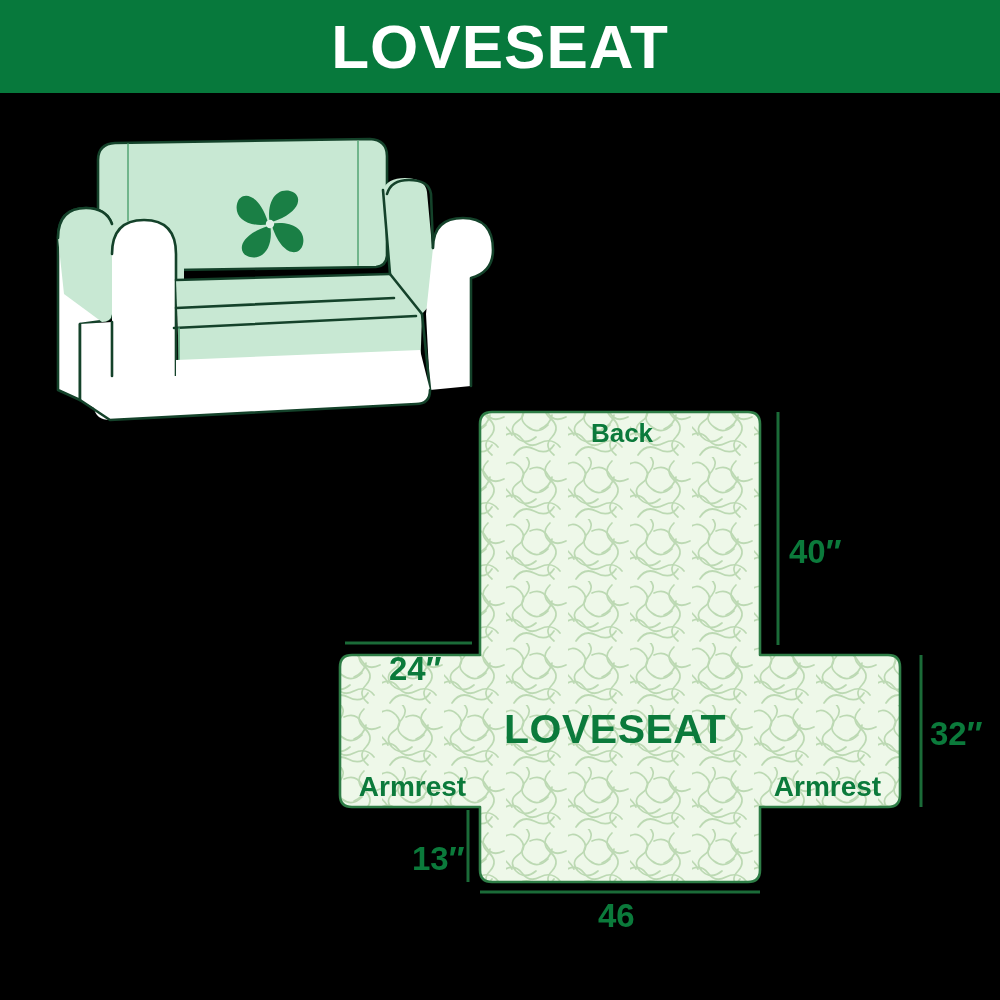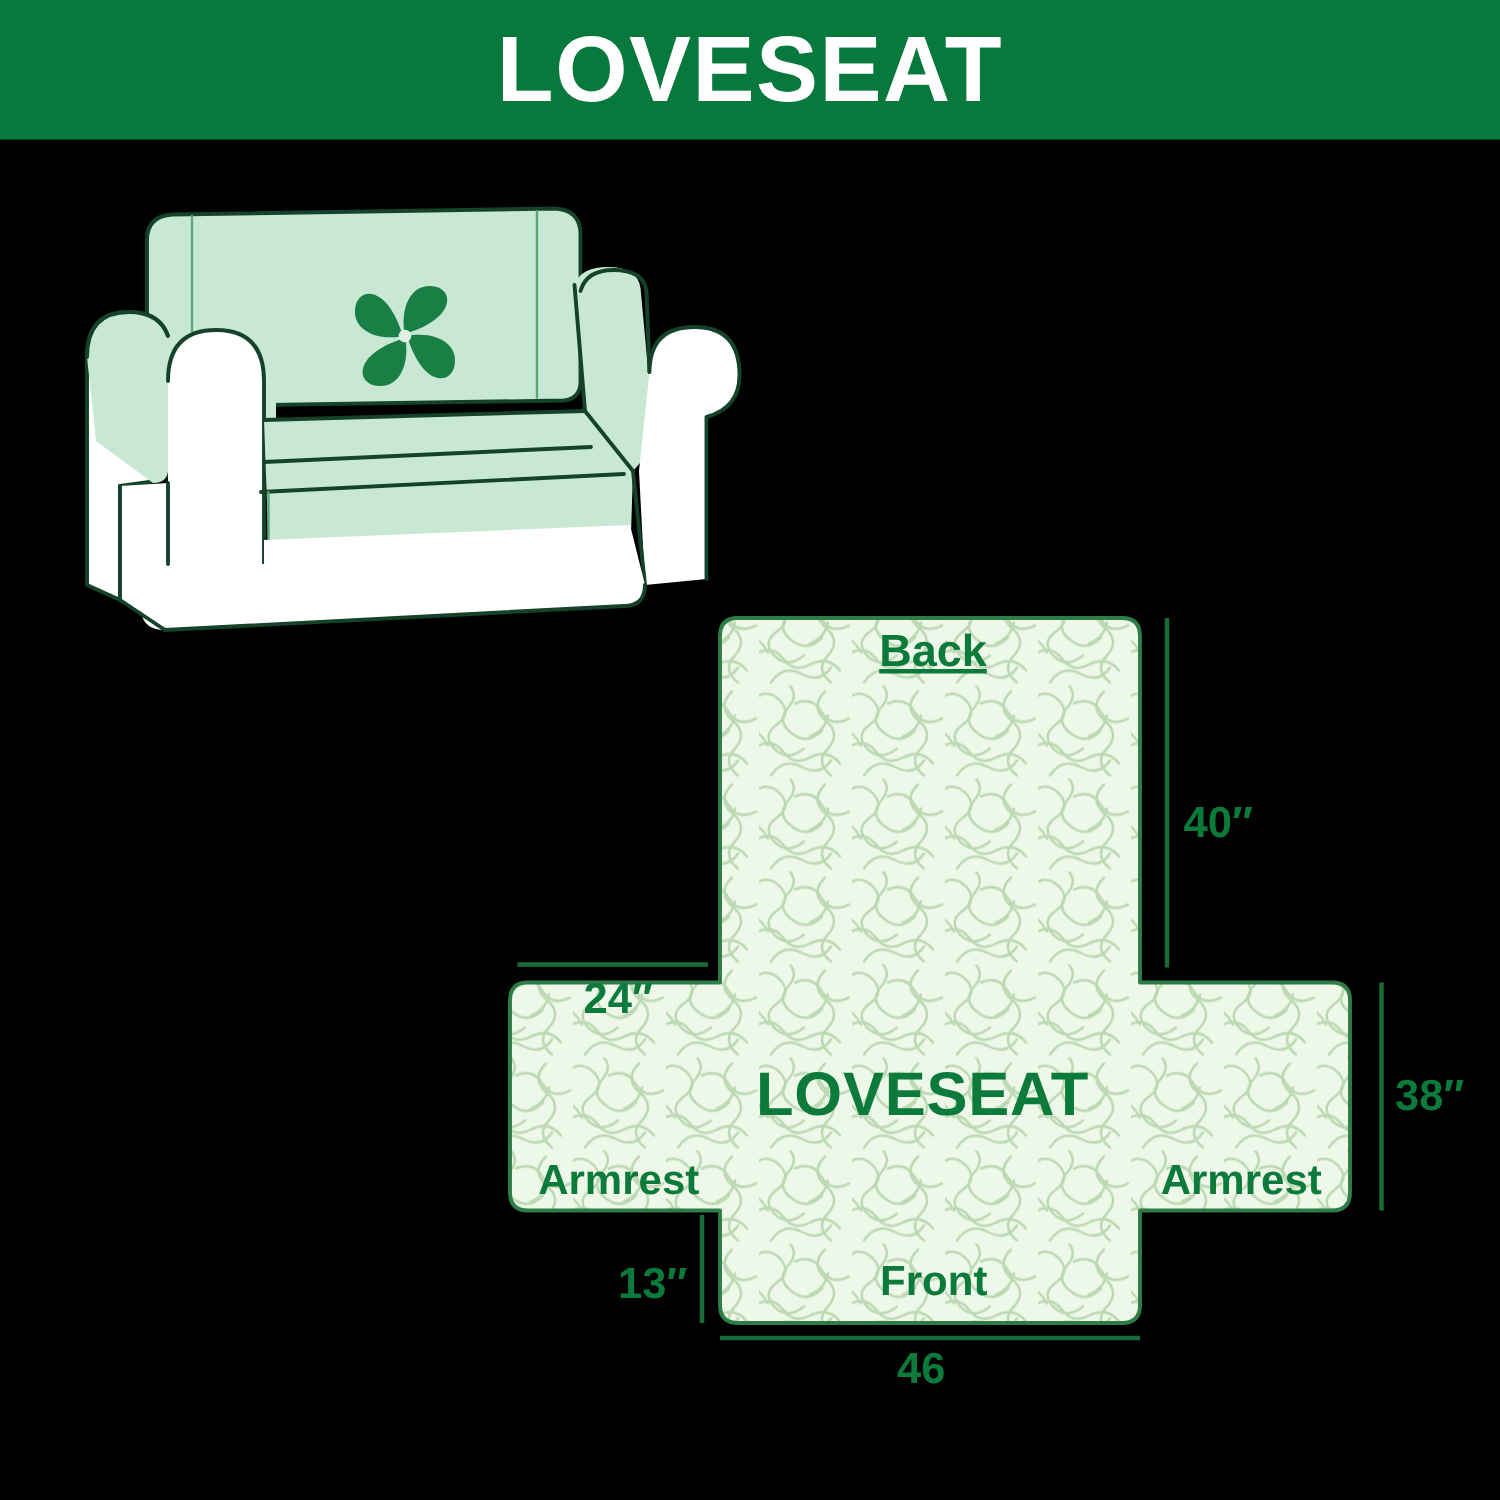--- a/index.html
+++ b/index.html
@@ -69,25 +69,25 @@
     font-family: "Liberation Sans", sans-serif;
     font-weight: bold;
     white-space: nowrap;
     text-align: center;
   }
   .dim-label {
     position: absolute;
     color: #0b7a3b;
     font-family: "Liberation Sans", sans-serif;
     font-weight: bold;
-    font-size: 29px;
+    font-size: 33px;
     white-space: nowrap;
   }
 
-  #label-back      { left: 522px; top: 418px; width: 200px; font-size: 30px; text-decoration: underline; }
+  #label-back      { left: 522px; top: 418px; width: 200px; font-size: 26px; }
   #label-loveseat  { left: 465px; top: 706px; width: 300px; font-size: 41px; letter-spacing: 0.5px; }
   #label-armrest-left  { left: 330px; top: 771px; width: 165px; font-size: 28px; }
   #label-armrest-right { left: 745px; top: 771px; width: 165px; font-size: 28px; }
   #label-front     { left: 540px; top: 838px; width: 165px; font-size: 28px; }
 
   #dim-40 { left: 789px; top: 533px; }
   #dim-24 { left: 389px; top: 610px; margin-top: 40px; }
   #dim-23 { left: 930px; top: 715px; }
   #dim-13 { left: 412px; top: 840px; }
   #dim-46 { left: 598px; top: 897px; text-align: center; }
@@ -213,25 +213,24 @@
   </div>
 
   <div class="diagram-label" id="label-back">Back</div>
 
   <div class="diagram-label" id="label-loveseat">LOVESEAT</div>
 
   <div class="diagram-label" id="label-armrest-left">Armrest</div>
 
   <div class="diagram-label" id="label-armrest-right">Armrest</div>
 
-  <div class="diagram-label" id="label-front">Front</div>
 
   <div class="dim-label" id="dim-40">40″</div>
 
   <div class="dim-label" id="dim-24">24″</div>
 
-  <div class="dim-label" id="dim-23">38″</div>
+  <div class="dim-label" id="dim-23">32″</div>
 
   <div class="dim-label" id="dim-13">13″</div>
 
   <div class="dim-label" id="dim-46">46</div>
 
 </div>
 
 </body></html>

